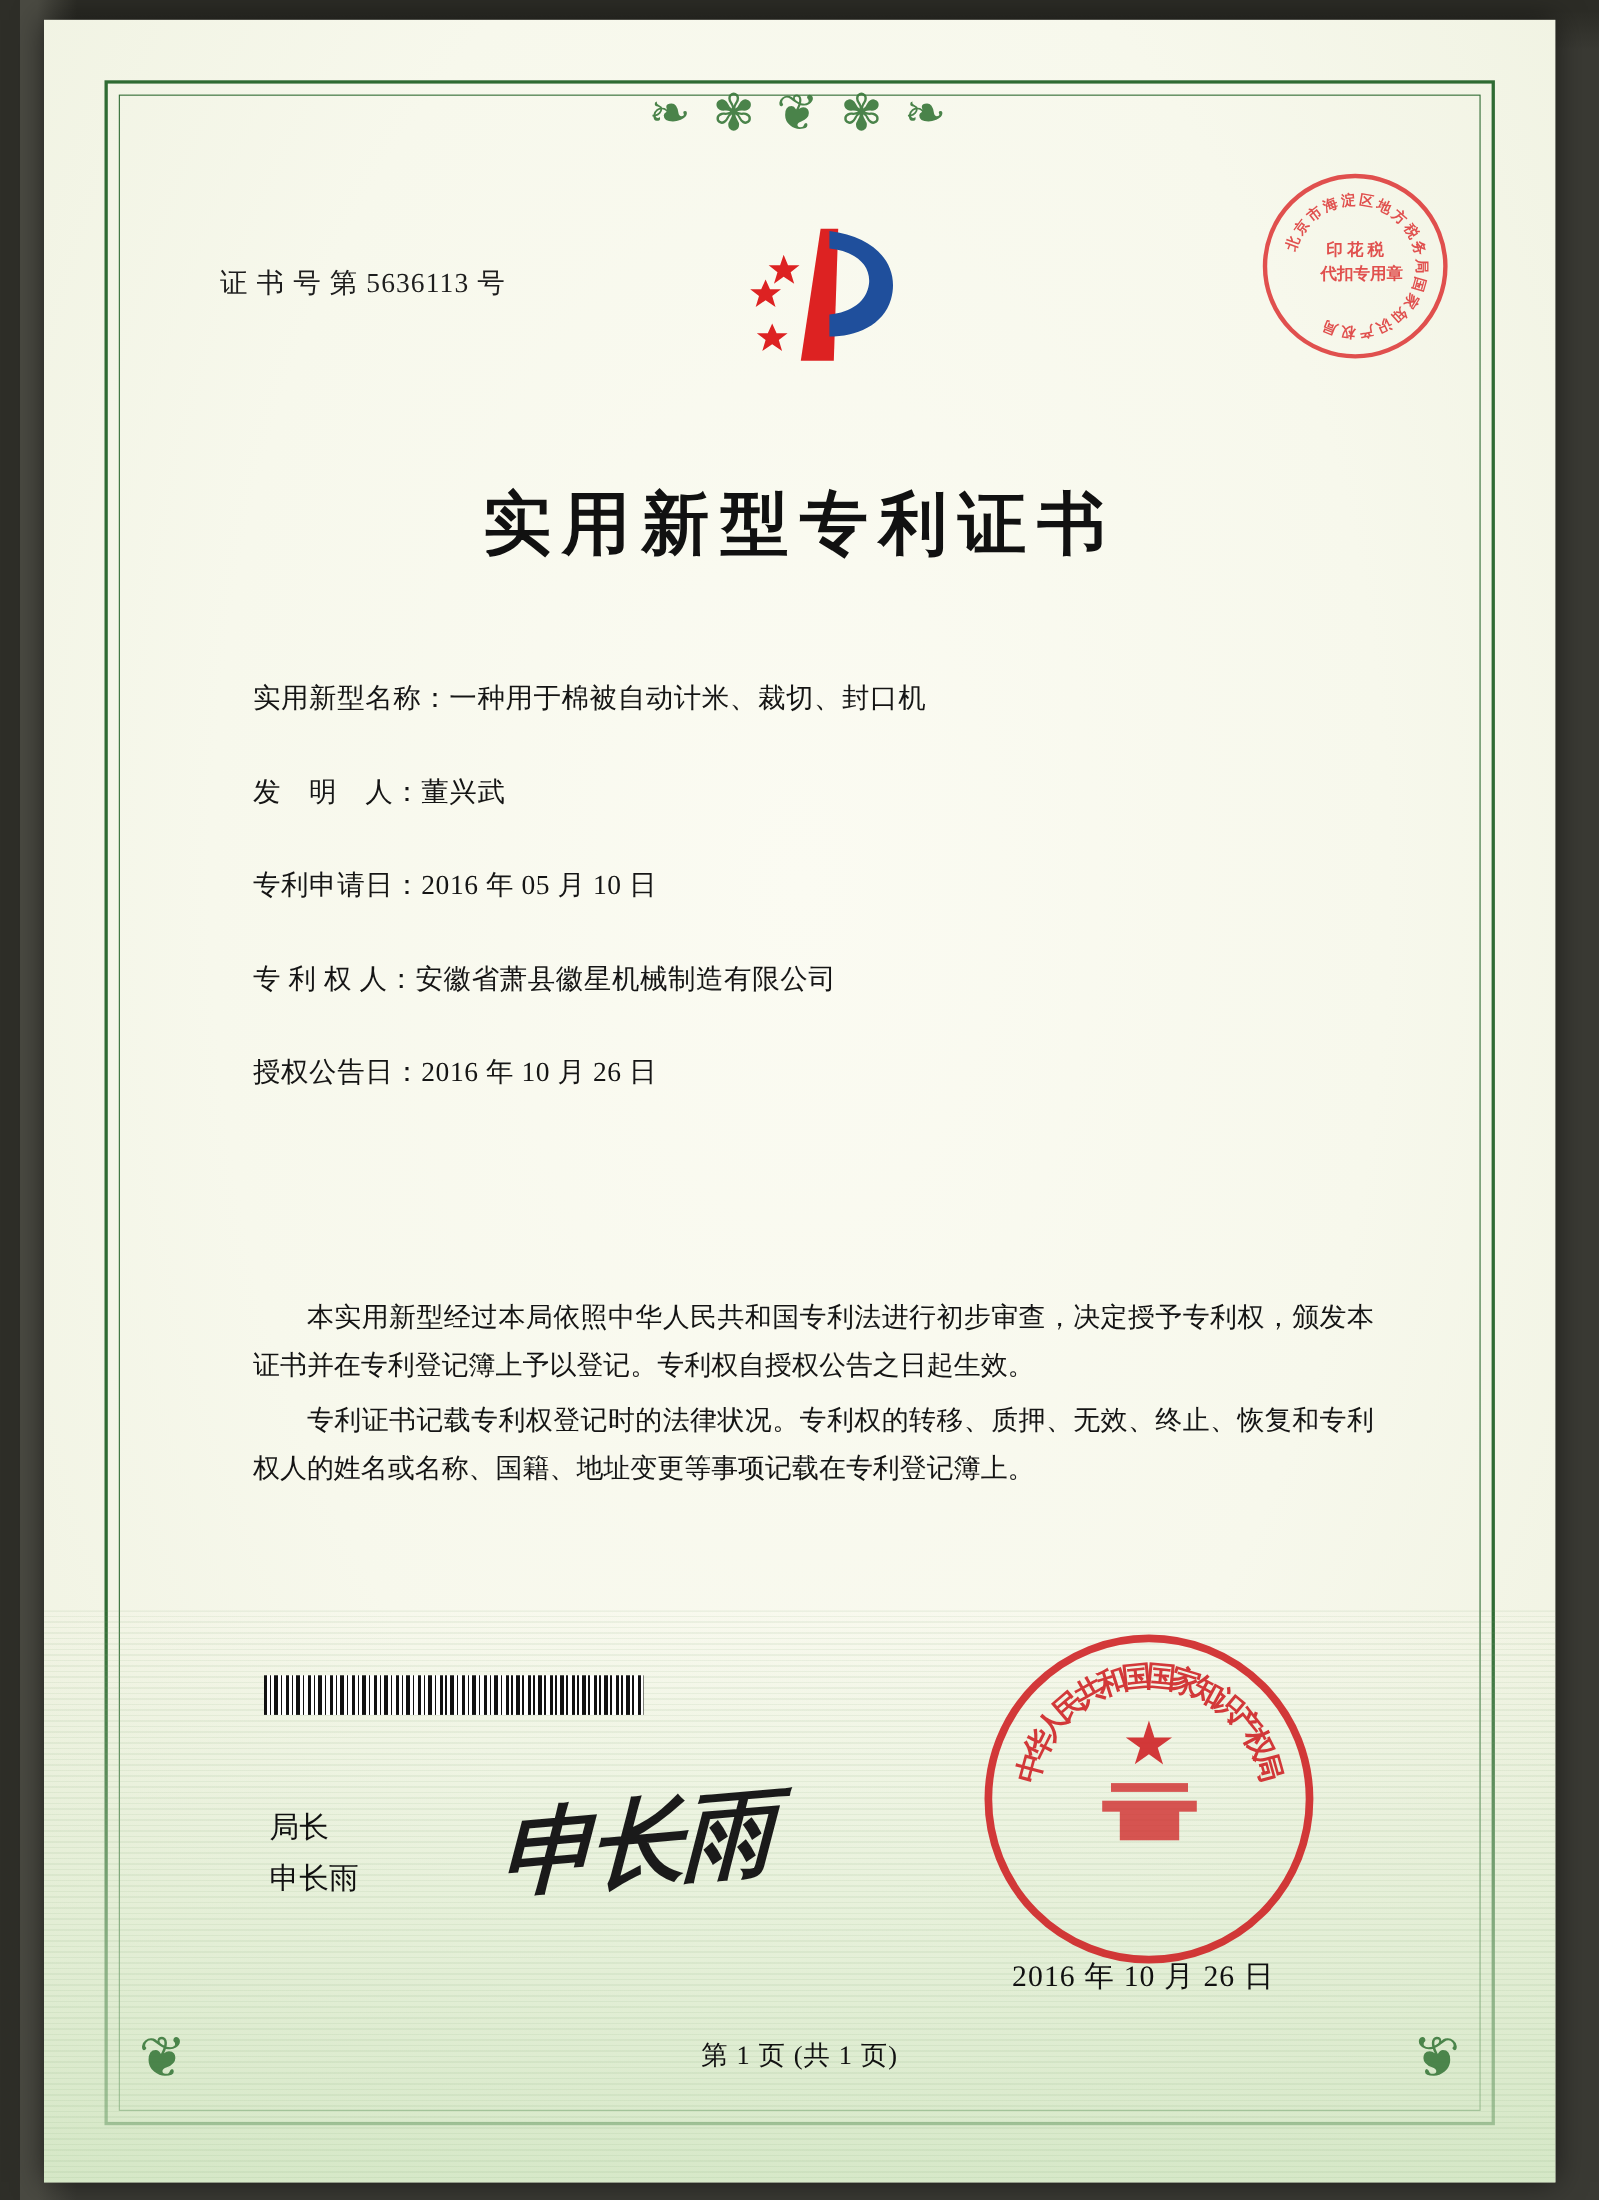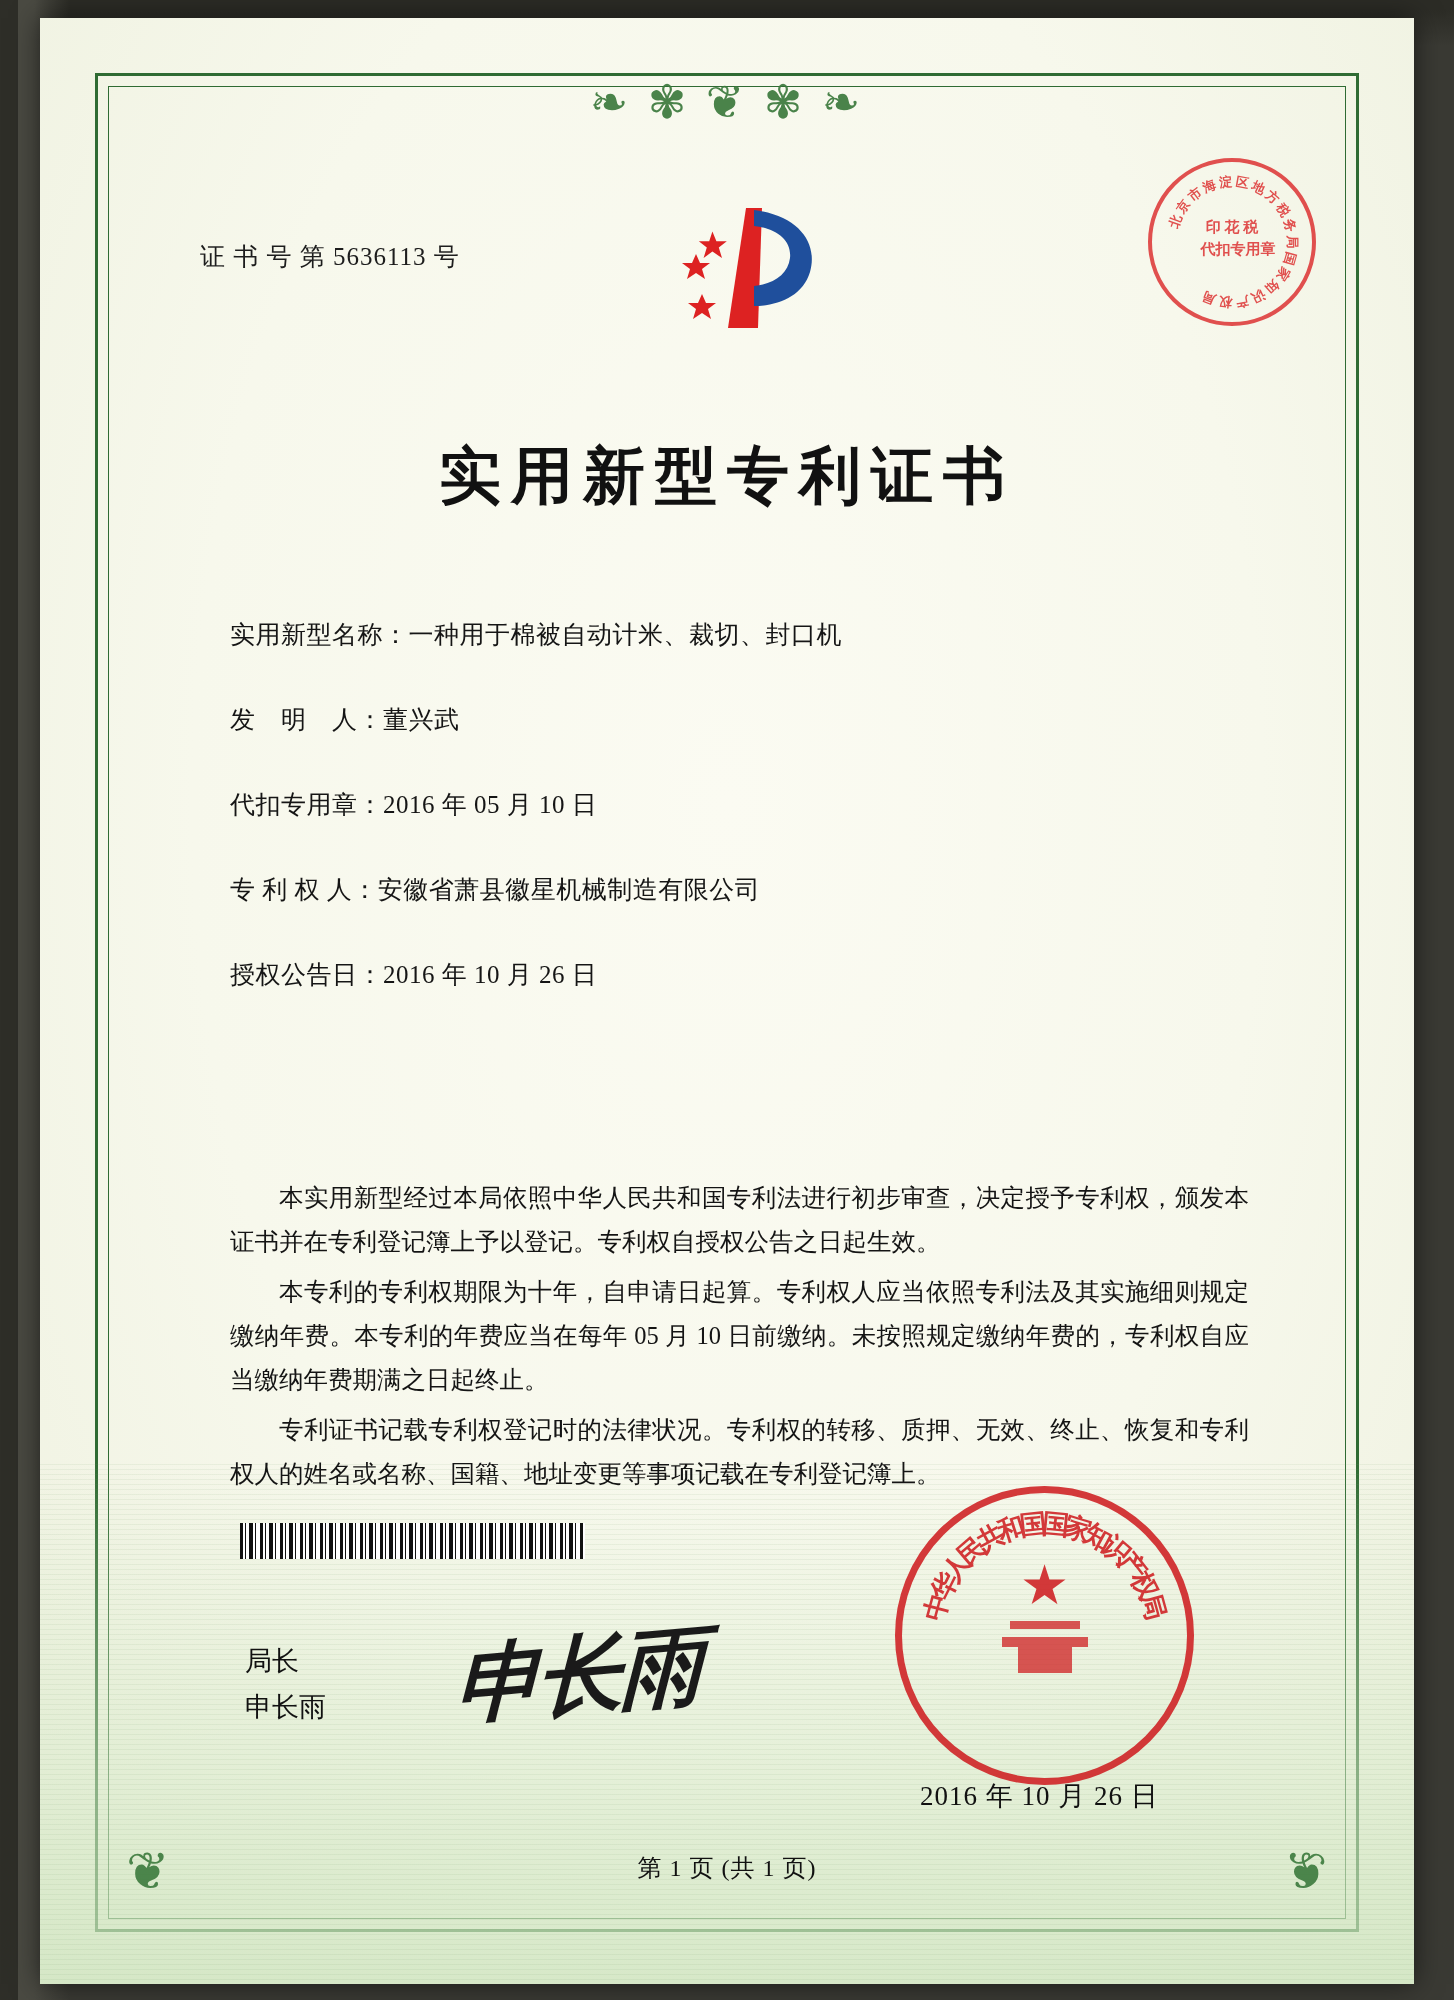--- a/index.html
+++ b/index.html
@@ -195,28 +195,27 @@
         </div>
       <div class="s2line s2a">印 花 税</div>
       <div class="s2line s2b">代扣专用章</div>
     </div>
 
     <div class="title">实用新型专利证书</div>
 
     <div class="fields">
       <div class="field"><span class="lbl">实用新型名称：</span><span>一种用于棉被自动计米、裁切、封口机</span></div>
       <div class="field"><span class="lbl">发　明　人：</span><span>董兴武</span></div>
-      <div class="field"><span class="lbl">代扣专用章：</span><span>2016 年 05 月 10 日</span></div>
+      <div class="field"><span class="lbl">专利申请日：</span><span>2016 年 05 月 10 日</span></div>
       <div class="field"><span class="lbl">专 利 权 人：</span><span>安徽省萧县徽星机械制造有限公司</span></div>
       <div class="field"><span class="lbl">授权公告日：</span><span>2016 年 10 月 26 日</span></div>
     </div>
 
     <div class="body-text">
       <p>本实用新型经过本局依照中华人民共和国专利法进行初步审查，决定授予专利权，颁发本证书并在专利登记簿上予以登记。专利权自授权公告之日起生效。</p>
-      <p>本专利的专利权期限为十年，自申请日起算。专利权人应当依照专利法及其实施细则规定缴纳年费。本专利的年费应当在每年 05 月 10 日前缴纳。未按照规定缴纳年费的，专利权自应当缴纳年费期满之日起终止。</p>
       <p>专利证书记载专利权登记时的法律状况。专利权的转移、质押、无效、终止、恢复和专利权人的姓名或名称、国籍、地址变更等事项记载在专利登记簿上。</p>
     </div>
 
     <div class="barcode"></div>
 
     <div class="sign-block">
       <div>局长</div>
       <div>申长雨</div>
     </div>
     <div class="signature">申长雨</div>

